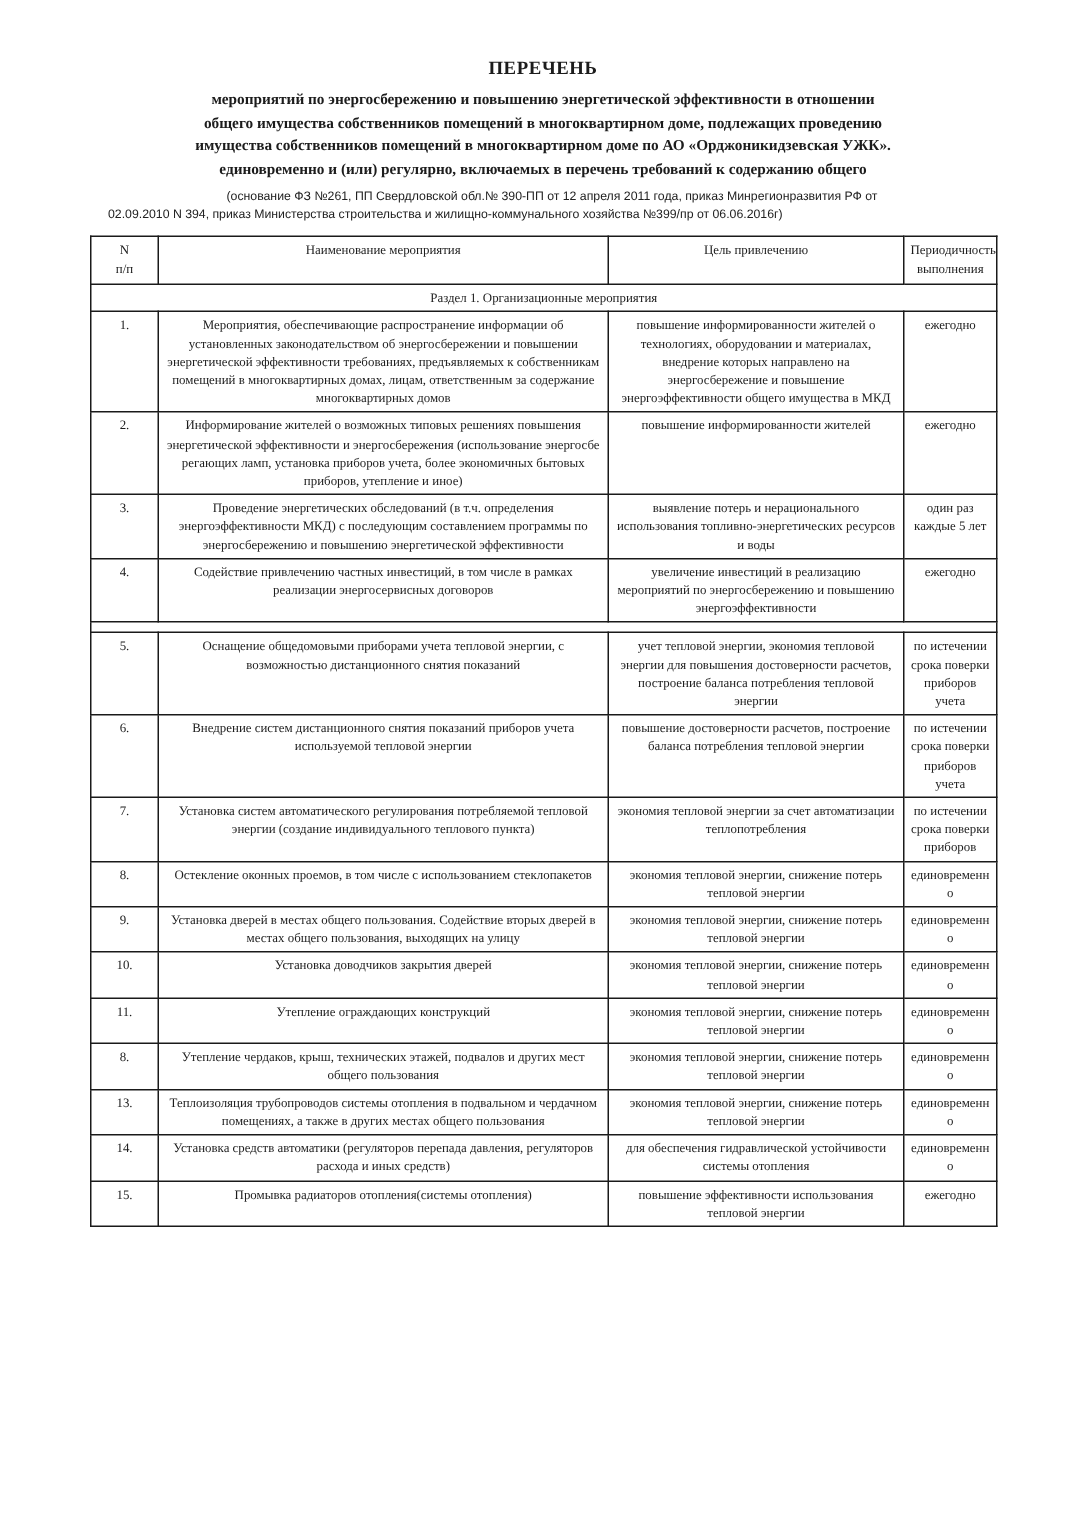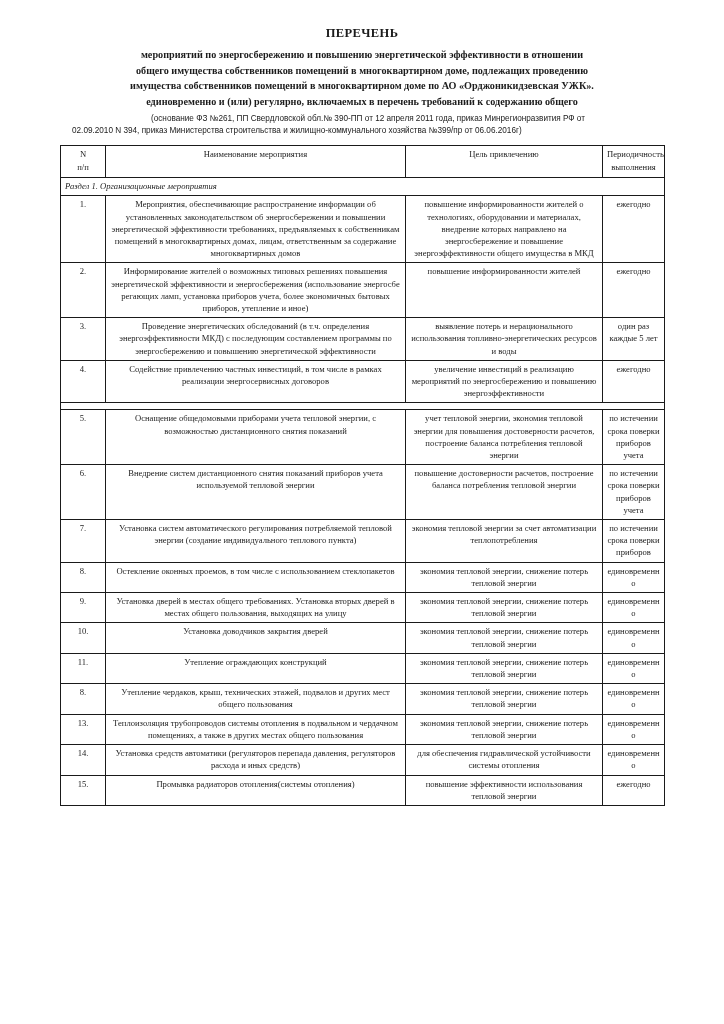--- a/index.html
+++ b/index.html
@@ -25,21 +25,21 @@
   }
 
   
   .doc-head {
     text-align: center;
   }
   .doc-title {
     font-size: 12.5px;
     font-weight: bold;
     letter-spacing: .4px;
-    margin: 4px 0 7px 0;
+    margin: 16px 0 7px 0;
     line-height: 1.15;
   }
   .doc-subtitle-line {
     font-size: 10.2px;
     font-weight: bold;
     line-height: 1.52;
     margin: 0;
     padding: 0 2px;
   }
   .doc-basis {
@@ -89,24 +89,23 @@
     height: 26px;
   }
   thead th.num-head span {
     display: block;
   }
   td.num {
     text-align: center;
     padding-top: 2px;
   }
   tr.section-row td {
-    text-align: left;
+    text-align: center;
     padding: 2px 4px 3px 4px;
     line-height: 1.4;
-    font-style: italic;
   }
   td.cell-name, td.cell-goal, td.cell-period {
     text-align: center;
   }
   .spacer-row td {
     border: none;
     height: 1px;
     padding: 0;
   }
 </style>
@@ -198,21 +197,21 @@
           <td class="cell-period">по истечении срока поверки приборов</td>
         </tr>
         <tr>
           <td class="num">8.</td>
           <td class="cell-name">Остекление оконных проемов, в том числе с использованием стеклопакетов</td>
           <td class="cell-goal">экономия тепловой энергии, снижение потерь тепловой энергии</td>
           <td class="cell-period">единовременн о</td>
         </tr>
         <tr>
           <td class="num">9.</td>
-          <td class="cell-name">Установка дверей в местах общего требованиях. Установка вторых дверей в местах общего пользования, выходящих на улицу</td>
+          <td class="cell-name">Установка дверей в местах общего пользования. Содействие вторых дверей в местах общего пользования, выходящих на улицу</td>
           <td class="cell-goal">экономия тепловой энергии, снижение потерь тепловой энергии</td>
           <td class="cell-period">единовременн о</td>
         </tr>
         <tr>
           <td class="num">10.</td>
           <td class="cell-name">Установка доводчиков закрытия дверей</td>
           <td class="cell-goal">экономия тепловой энергии, снижение потерь тепловой энергии</td>
           <td class="cell-period">единовременн о</td>
         </tr>
         <tr>

